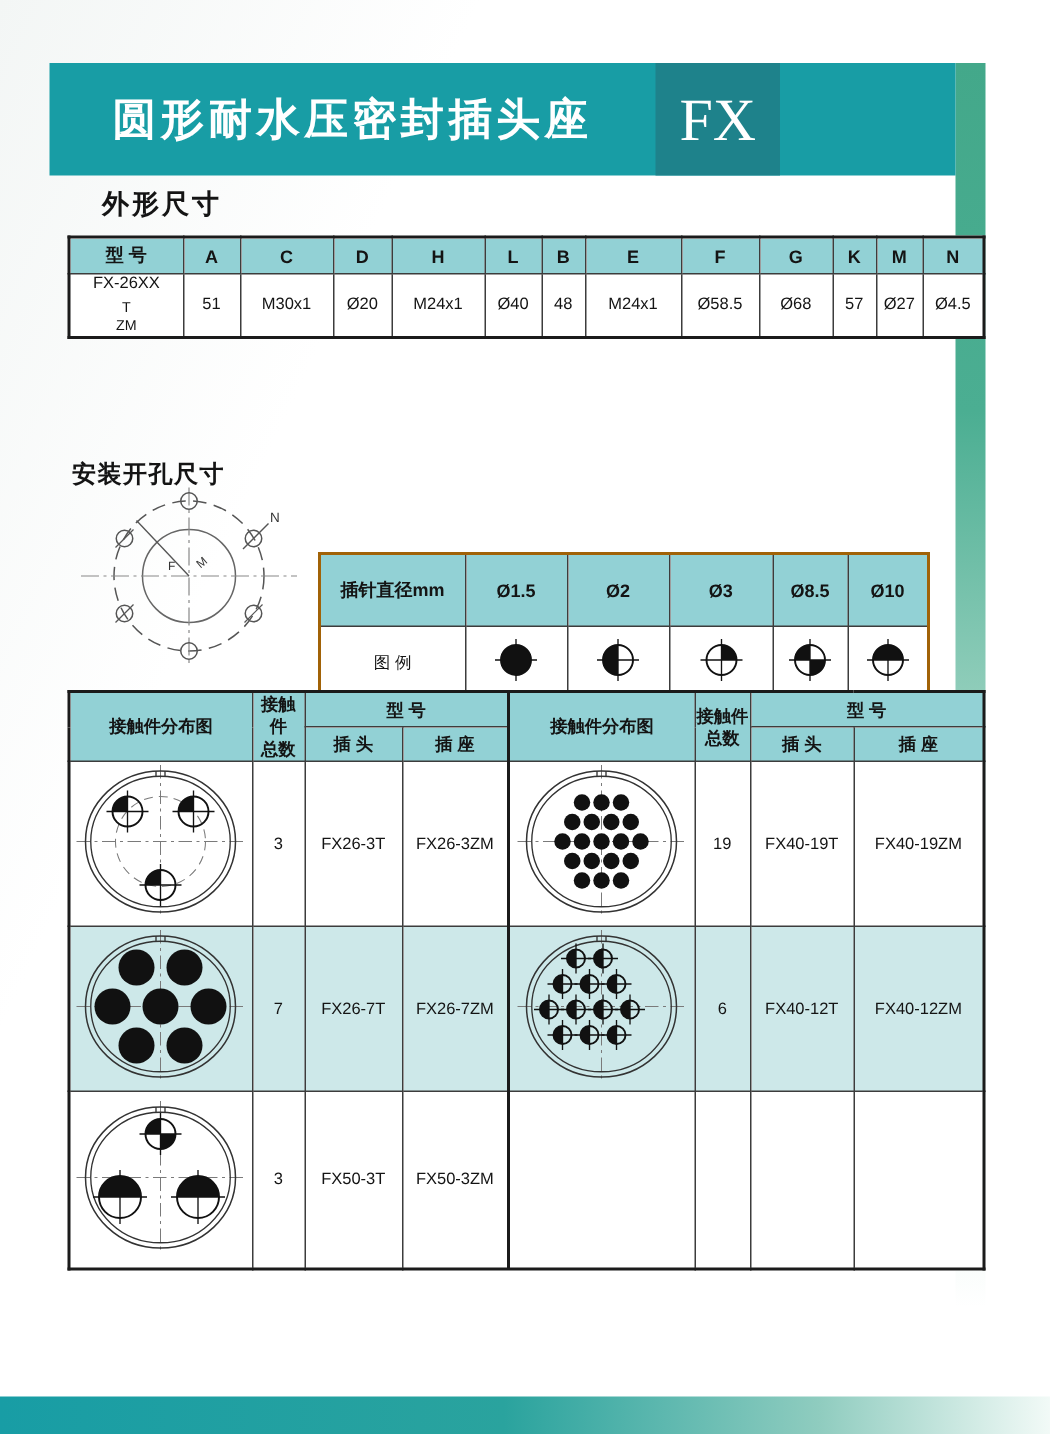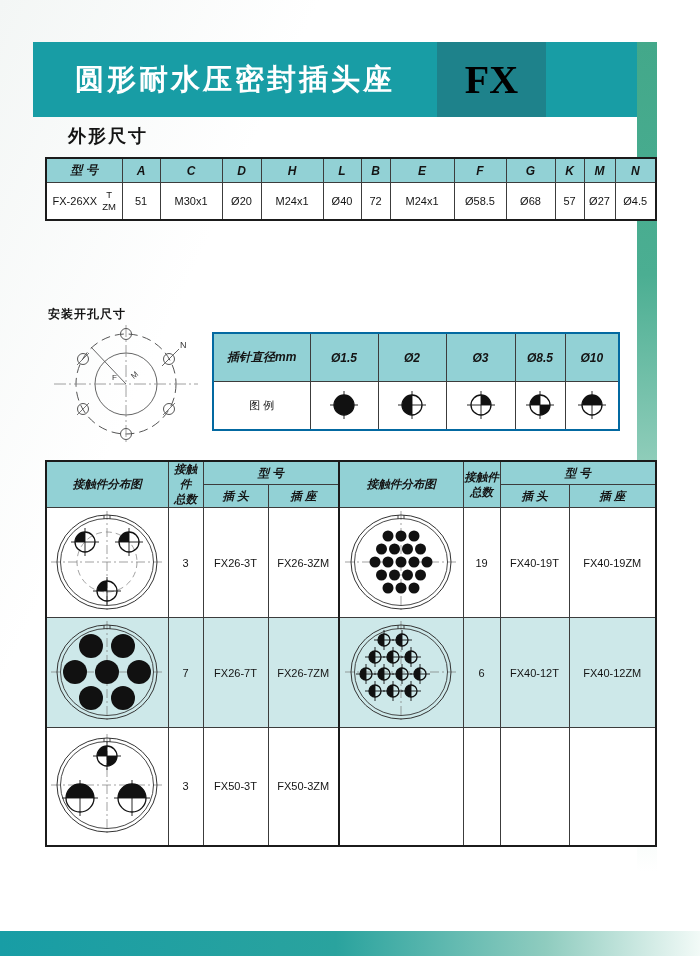--- a/index.html
+++ b/index.html
@@ -8,37 +8,37 @@
     background:linear-gradient(115deg,#f3f6f5 0%,#ffffff 28%);
     font-family:"Liberation Sans","DejaVu Sans",sans-serif;
     color:#141414;
   }
   .side-strip{position:absolute;left:637px;top:42px;width:20px;height:830px;
     background:linear-gradient(to bottom,#43a88a 0%,#4bae92 28%,rgba(120,195,165,.35) 72%,rgba(255,255,255,0) 100%);}
   .titlebar{position:absolute;left:33px;top:42px;width:604px;height:75px;background:#189da5;}
   .titlebar .title{position:absolute;left:0;top:0;width:404px;height:75px;
     display:flex;align-items:center;justify-content:center;
     color:#fff;font-size:29px;font-weight:bold;letter-spacing:3px;border-radius:12px;}
-  .fx-box{position:absolute;left:404px;top:0;width:109px;height:75px;background:#1e828b;
+  .fx-box{position:absolute;left:404px;top:0;width:83px;height:75px;background:#1e828b;
     display:flex;align-items:center;justify-content:center;
-    color:#000000;font-family:"Liberation Serif","DejaVu Serif",serif;font-size:40px;font-weight:bold;}
+    color:#ffffff;font-family:"Liberation Serif","DejaVu Serif",serif;font-size:40px;font-weight:normal;}
   .sec1{position:absolute;left:68px;top:124px;margin:0;font-size:18px;font-weight:bold;letter-spacing:2px;}
-  .sec2{position:absolute;left:48px;top:306px;font-size:12px;font-weight:bold;letter-spacing:1px;}
+  .sec2{position:absolute;left:48px;top:306px;font-size:16px;font-weight:bold;letter-spacing:1px;}
   #mount-drawing{position:absolute;left:50px;top:322px;}
   table{border-collapse:collapse;table-layout:fixed;background:#fff;}
   td,th{border:1px solid #3c3c3c;text-align:center;vertical-align:middle;padding:0;
     font-weight:normal;font-size:11px;overflow:hidden;}
-  th{background:#92d1d5;font-weight:bold;font-size:12px;font-style:italic;}
+  th{background:#92d1d5;font-weight:bold;font-size:12px;}
   tr.hl td{background:#cde8e9;}
   #dim-table{position:absolute;left:45px;top:157px;}
   #dim-table table{border:2px solid #1b1b1b;}
-  .model-cell{display:flex;align-items:center;justify-content:center;gap:5px;}
+  .model-cell{display:flex;align-items:center;justify-content:center;gap:5px;flex-direction:column;}
   .model-cell .sfx{font-size:9.5px;line-height:1.25;text-align:center;}
   #pin-table{position:absolute;left:212px;top:332px;}
-  #pin-table table{border:2px solid #0369a1;}
+  #pin-table table{border:2px solid #a16207;margin-top:36px;}
   #pin-table th{height:47px;}
   #pin-table td{height:47px;background:#fff;}
   #layout-table{position:absolute;left:45px;top:460px;}
   #layout-table table{border:2px solid #1b1b1b;}
   #layout-table th{font-size:11.5px;height:22px;}
   .sep{border-left:2px solid #1b1b1b !important;}
   .bottom-bar{position:absolute;left:0;top:931px;width:700px;height:25px;
     background:linear-gradient(to right,#189da5 0%,#2aa39e 48%,#8fccbf 78%,#f2faf7 100%);}
   svg text{font-family:"Liberation Sans","DejaVu Sans",sans-serif;}
 </style>
@@ -96,21 +96,21 @@
               <div class="model-cell">
                 <span>FX-26XX</span>
                 <span class="sfx">T<br>ZM</span>
               </div>
             </td>
             <td>51</td>
             <td>M30x1</td>
             <td>Ø20</td>
             <td>M24x1</td>
             <td>Ø40</td>
-            <td>72</td>
+            <td>48</td>
             <td>M24x1</td>
             <td>Ø58.5</td>
             <td>Ø68</td>
             <td>57</td>
             <td>Ø27</td>
             <td>Ø4.5</td>
           </tr>
         </tbody>
       </table>
     </div>

